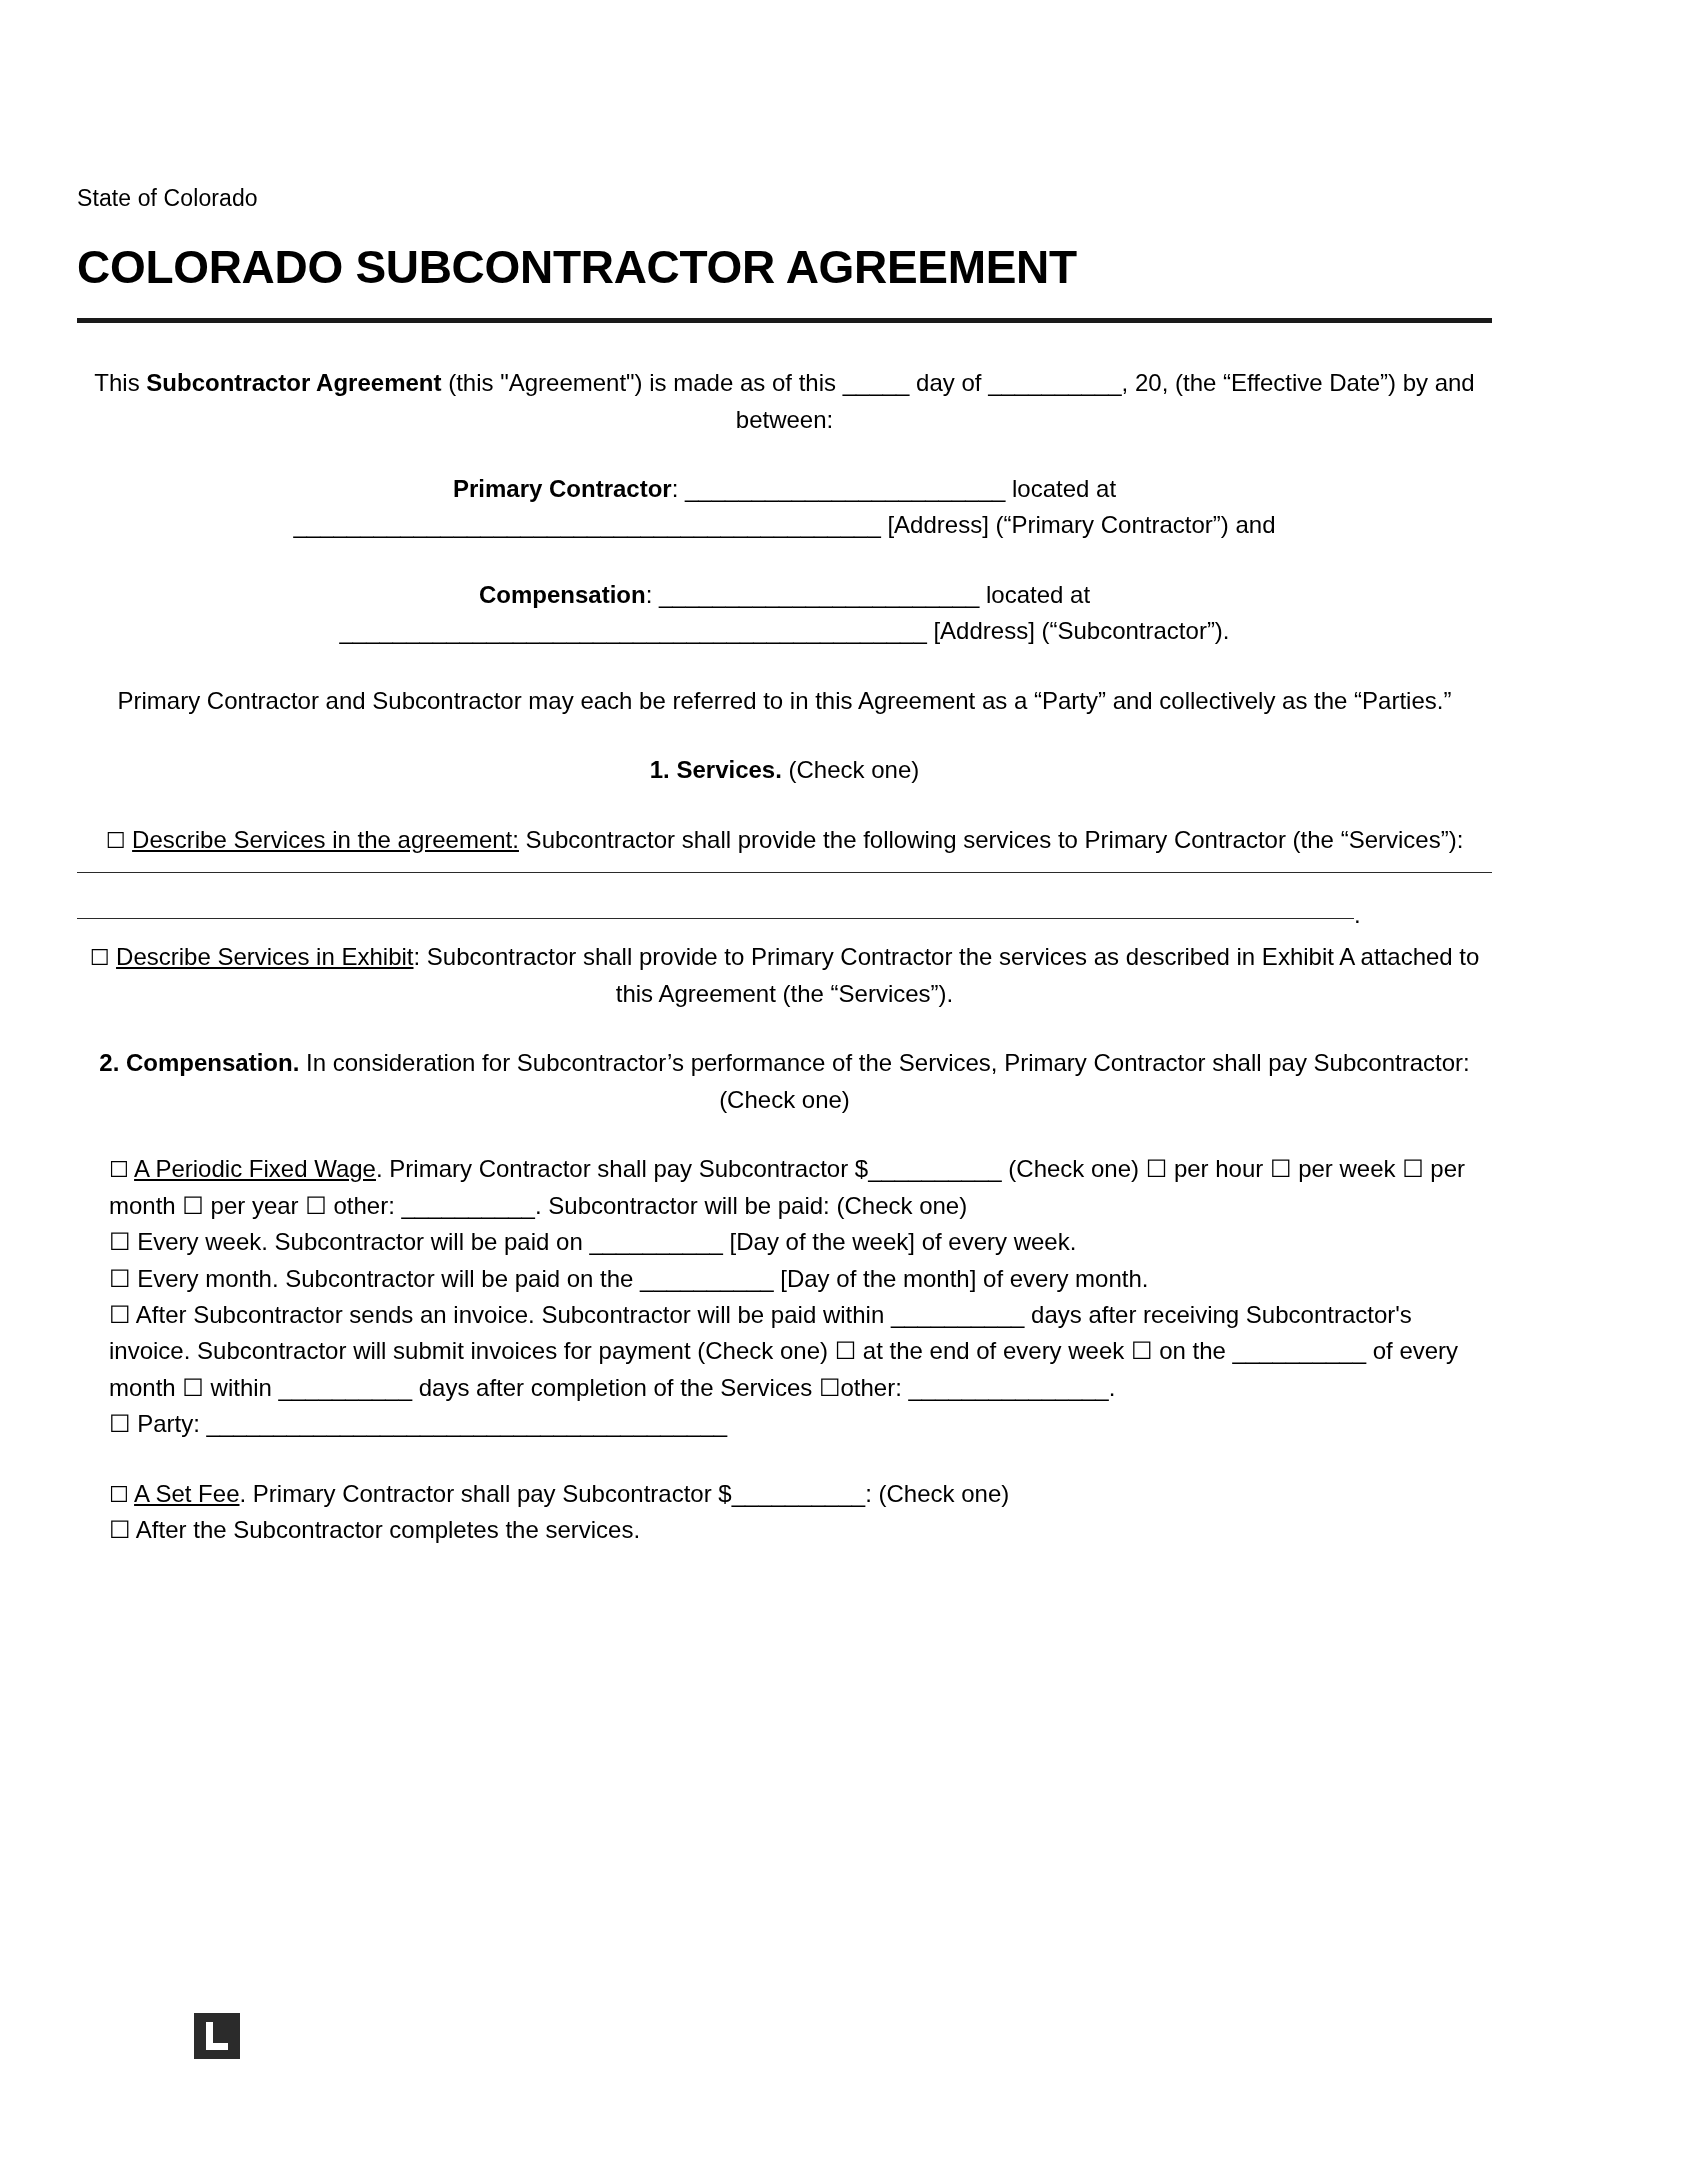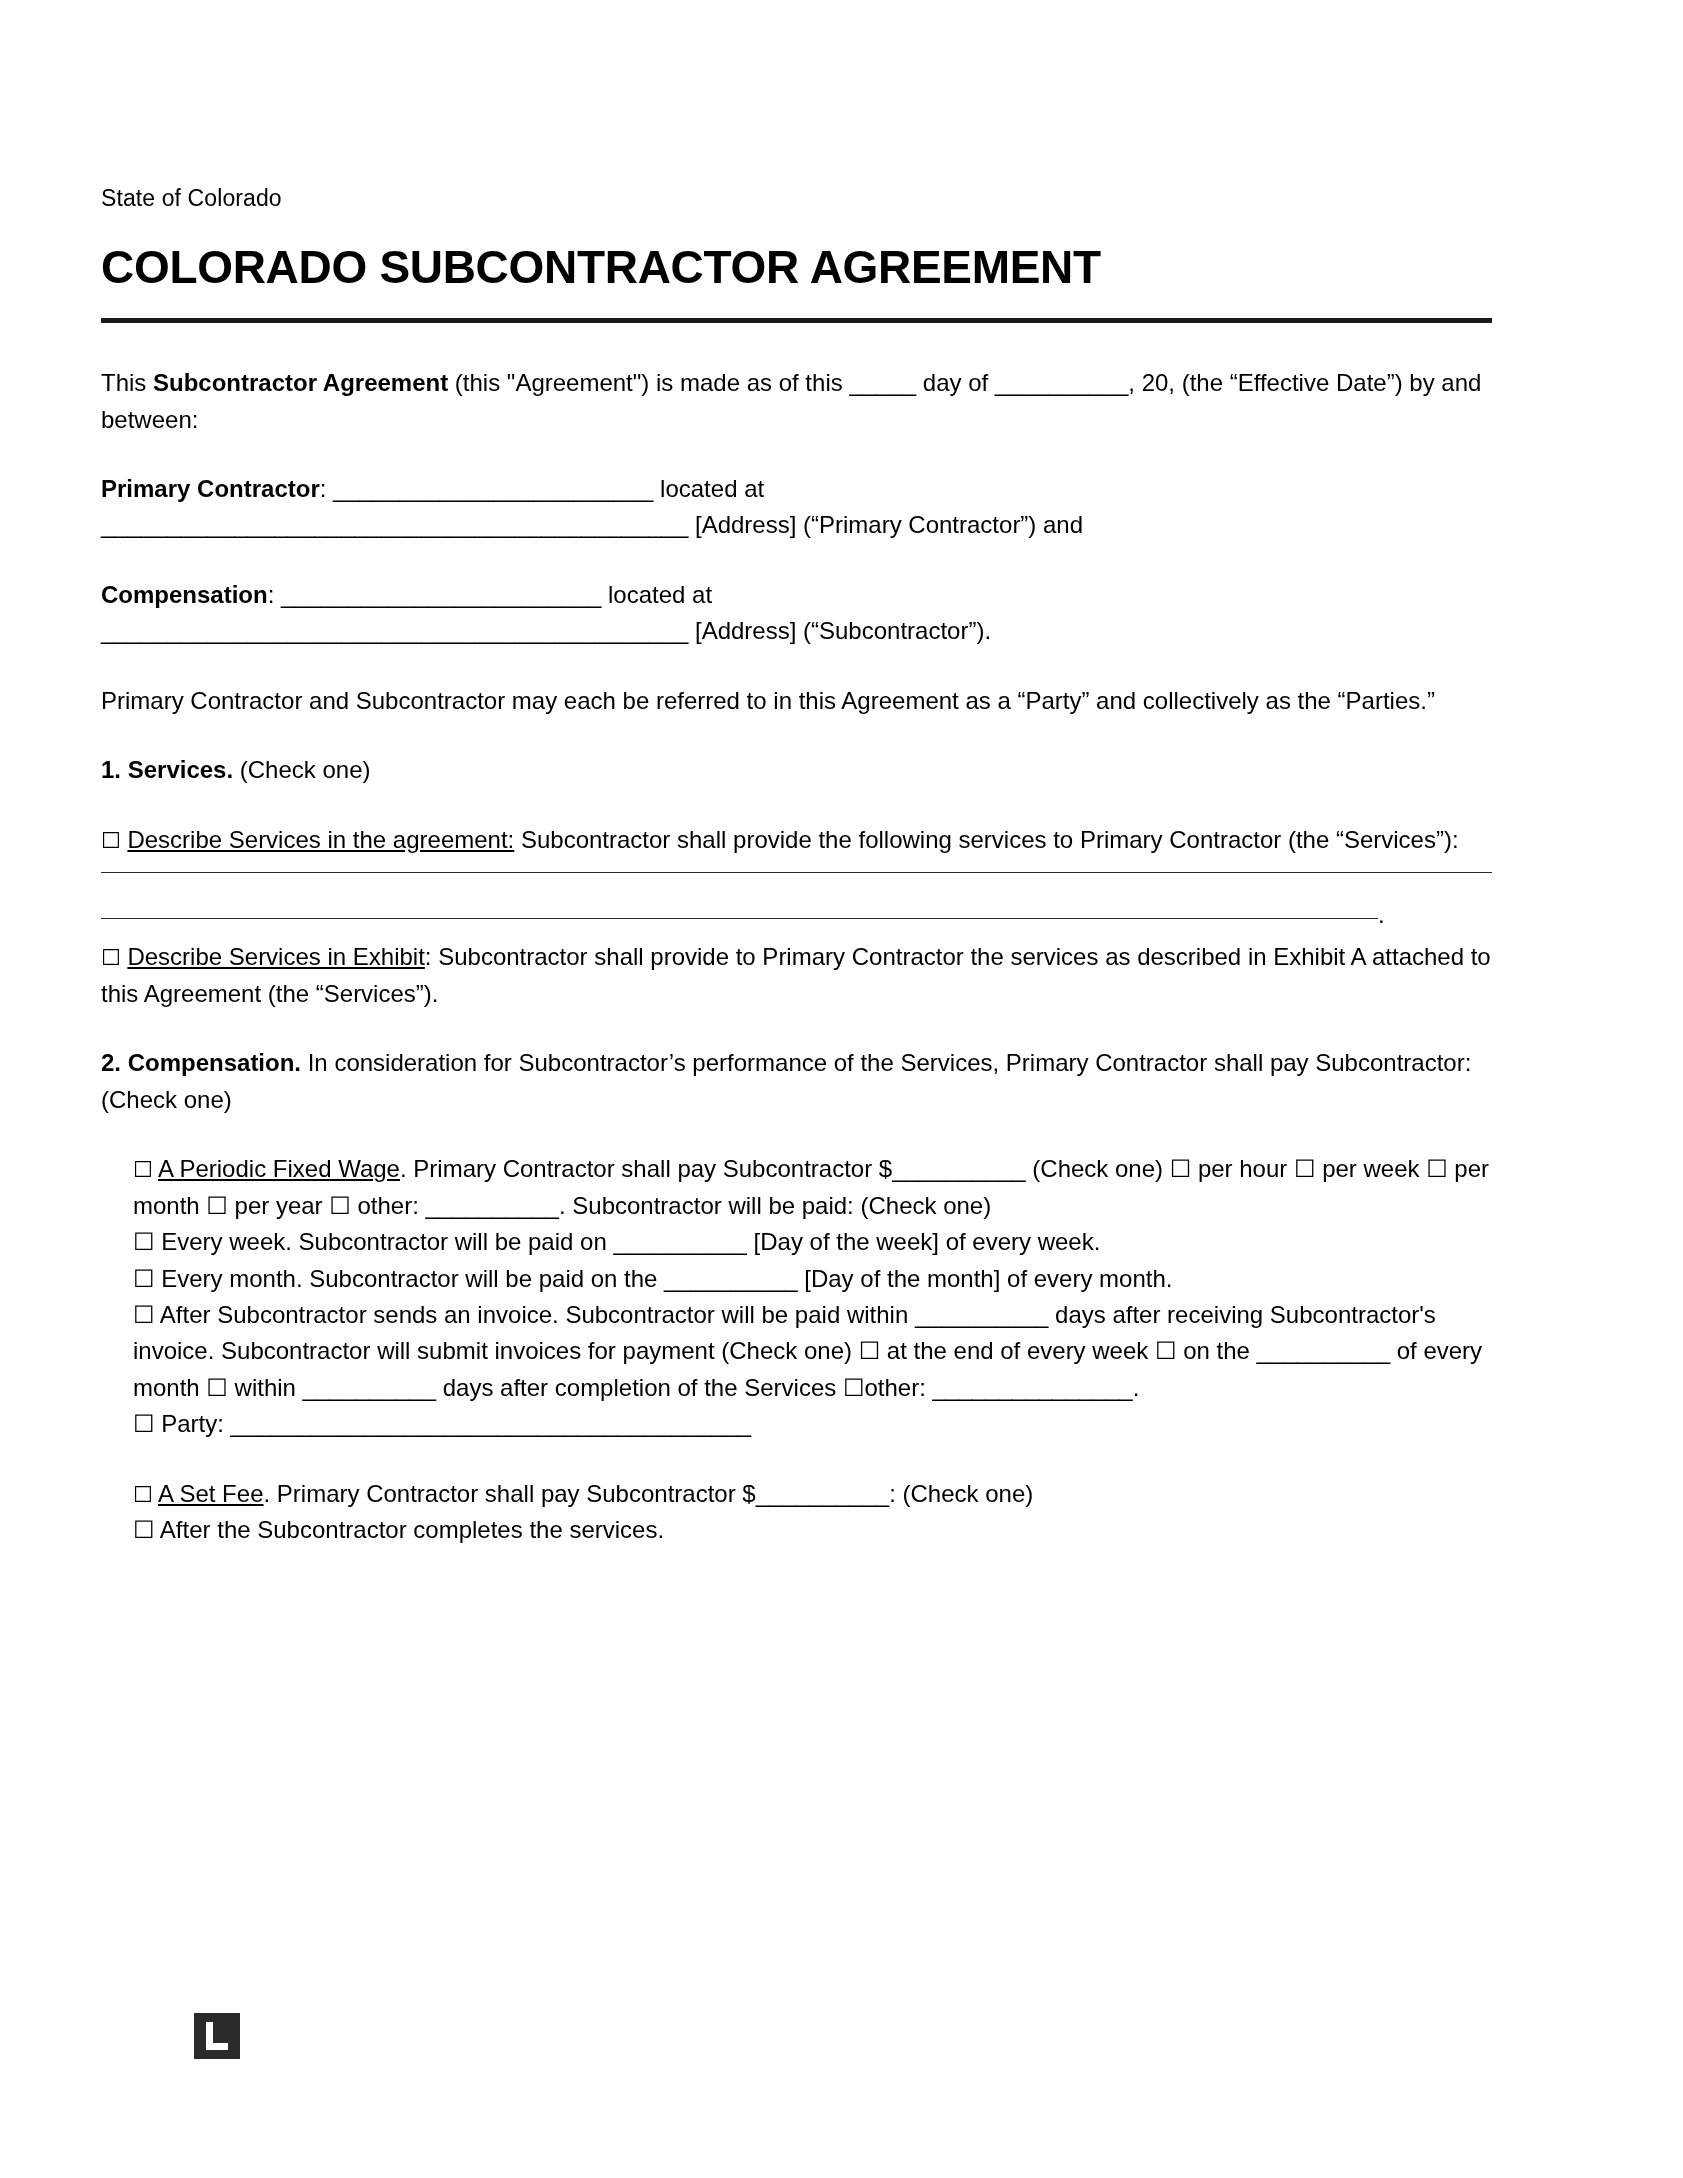--- a/index.html
+++ b/index.html
@@ -13,21 +13,21 @@
     font-family: "Liberation Sans", sans-serif;
     color: #000000;
     -webkit-font-smoothing: antialiased;
   }
   .page {
     position: relative;
     width: 1683px;
     height: 2178px;
     background: #ffffff;
     box-sizing: border-box;
-    padding: 183px 191px 0 101px;
+    padding: 183px 191px 0 77px;
   }
   .state-line {
     font-size: 23px;
     line-height: 1.35;
     margin: 0 0 26px 0;
     letter-spacing: 0.1px;
   }
   .doc-title {
     font-size: 46px;
     font-weight: bold;
@@ -39,21 +39,21 @@
   }
   .title-rule {
     border: none;
     border-top: 5px solid #1a1a1a;
     margin: 0 0 42px 0;
   }
   p.block {
     font-size: 24px;
     line-height: 1.52;
     margin: 0 0 33px 0;
-    text-align: left;
+    text-align: center;
   }
   p.block.nospace {
     margin-bottom: 0;
   }
   .b { font-weight: bold; }
   .u { text-decoration: underline; }
   .cb {
     font-family: "DejaVu Sans", sans-serif;
     font-size: 22px;
     line-height: 1;

